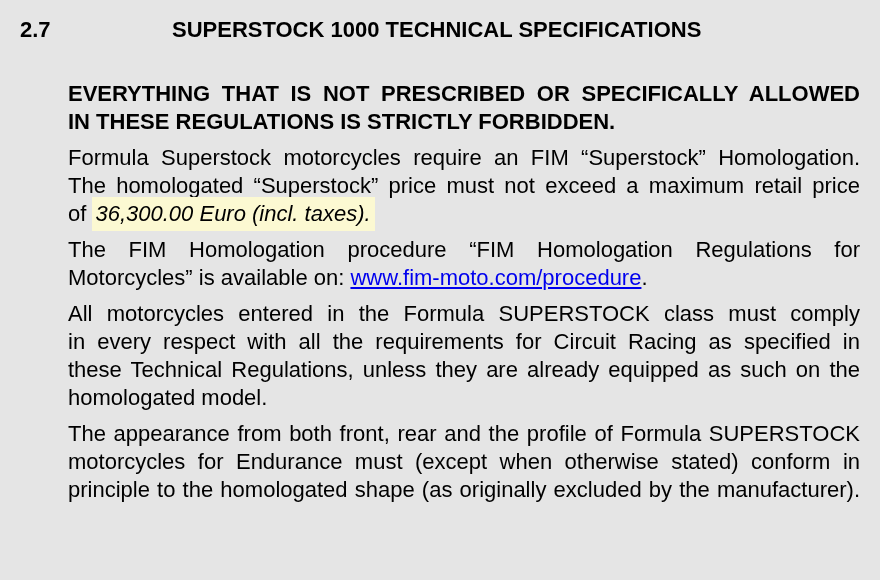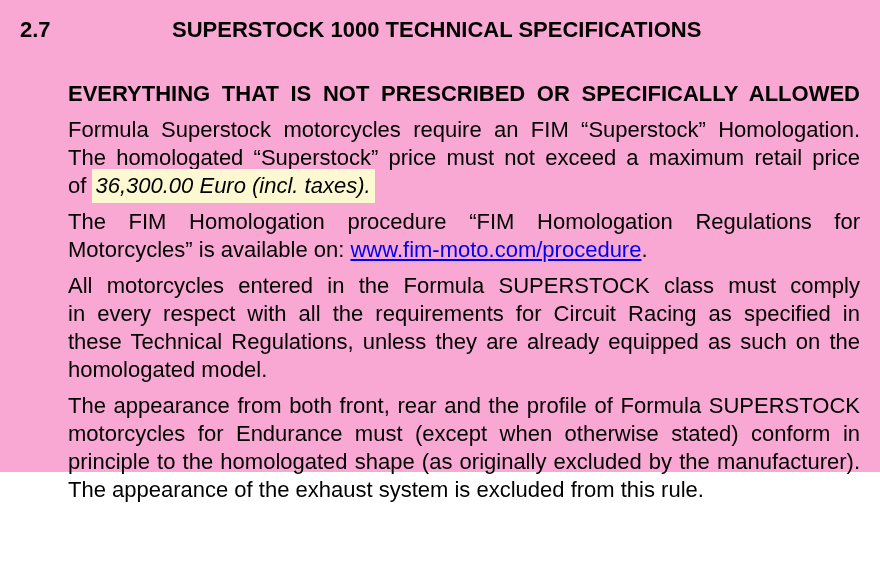--- a/index.html
+++ b/index.html
@@ -9,24 +9,24 @@
   }
   body {
     width: 880px;
     height: 580px;
     overflow: hidden;
     font-family: "Liberation Sans", sans-serif;
     color: var(--text, #000000);
   }
   .doc {
     width: 880px;
-    height: 472px;
+    height: 580px;
     padding-top: 16px;
     box-sizing: border-box;
-    background: #f9a8d4;
+    background: #e5e5e5;
   }
   .doc-header {
     display: flex;
     margin-left: 20px;
     font-size: 22px;
     line-height: 28px;
     font-weight: bold;
     white-space: nowrap;
   }
   .section-number {
@@ -72,36 +72,36 @@
 <body>
 
 <div class="doc">
   <div class="doc-header">
     <span class="section-number">2.7</span>
     <span class="section-title">SUPERSTOCK 1000 TECHNICAL SPECIFICATIONS</span>
   </div>
   <div class="content">
       <div class="para bold">
         <div class="line"><span>EVERYTHING THAT IS NOT PRESCRIBED OR SPECIFICALLY ALLOWED</span></div>
+        <div class="line last"><span>IN THESE REGULATIONS IS STRICTLY FORBIDDEN.</span></div>
       </div>
       <div class="para">
         <div class="line"><span>Formula Superstock motorcycles require an FIM “Superstock” Homologation.</span></div>
         <div class="line"><span>The homologated “Superstock” price must not exceed a maximum retail price</span></div>
         <div class="line last"><span>of </span><span class="seg-highlight">36,300.00 Euro (incl. taxes).</span></div>
       </div>
       <div class="para">
         <div class="line"><span>The FIM Homologation procedure “FIM Homologation Regulations for</span></div>
         <div class="line last"><span>Motorcycles” is available on: </span><span class="seg-link">www.fim-moto.com/procedure</span><span>.</span></div>
       </div>
       <div class="para">
         <div class="line"><span>All motorcycles entered in the Formula SUPERSTOCK class must comply</span></div>
         <div class="line"><span>in every respect with all the requirements for Circuit Racing as specified in</span></div>
         <div class="line"><span>these Technical Regulations, unless they are already equipped as such on the</span></div>
         <div class="line last"><span>homologated model.</span></div>
       </div>
       <div class="para">
         <div class="line"><span>The appearance from both front, rear and the profile of Formula SUPERSTOCK</span></div>
         <div class="line"><span>motorcycles for Endurance must (except when otherwise stated) conform in</span></div>
         <div class="line"><span>principle to the homologated shape (as originally excluded by the manufacturer).</span></div>
-        <div class="line last"><span>The appearance of the exhaust system is excluded from this rule.</span></div>
       </div>
     </div>
 </div>
 
 </body></html>

